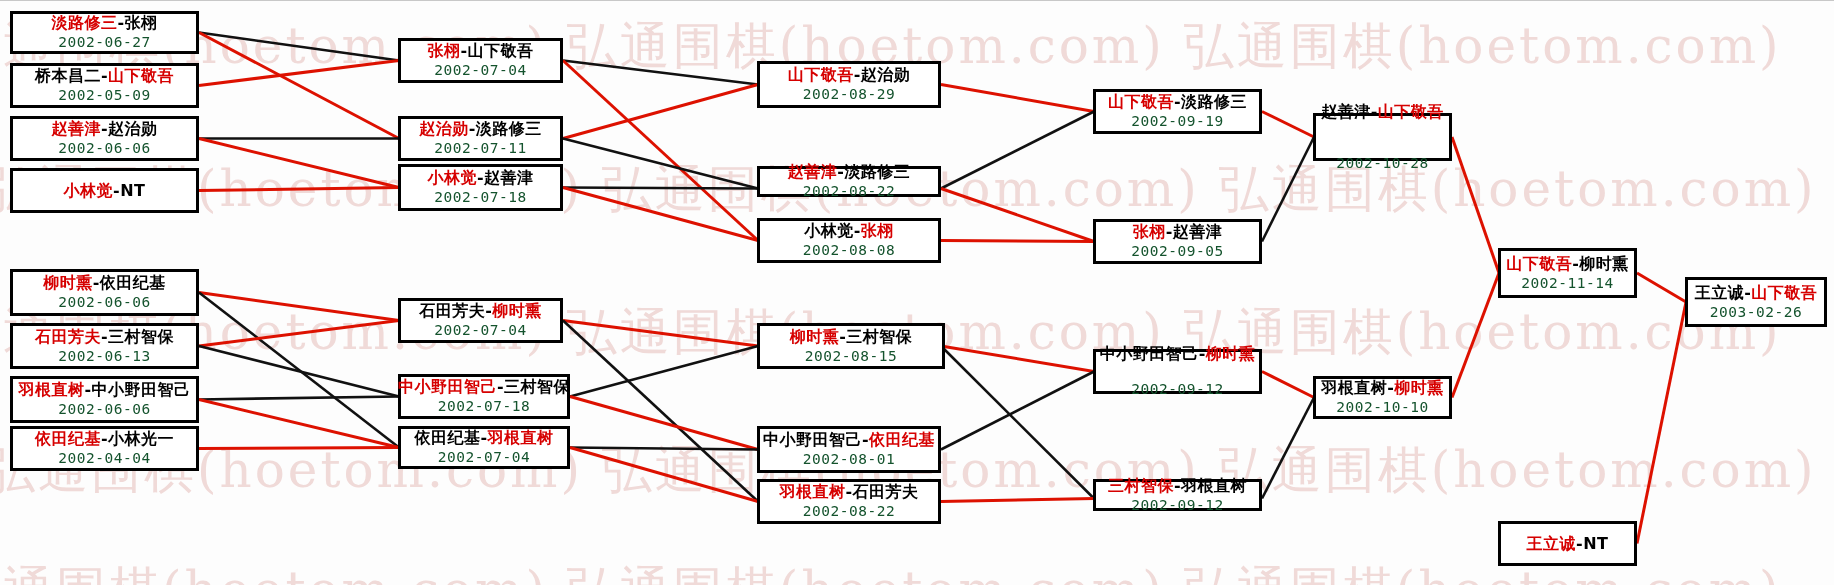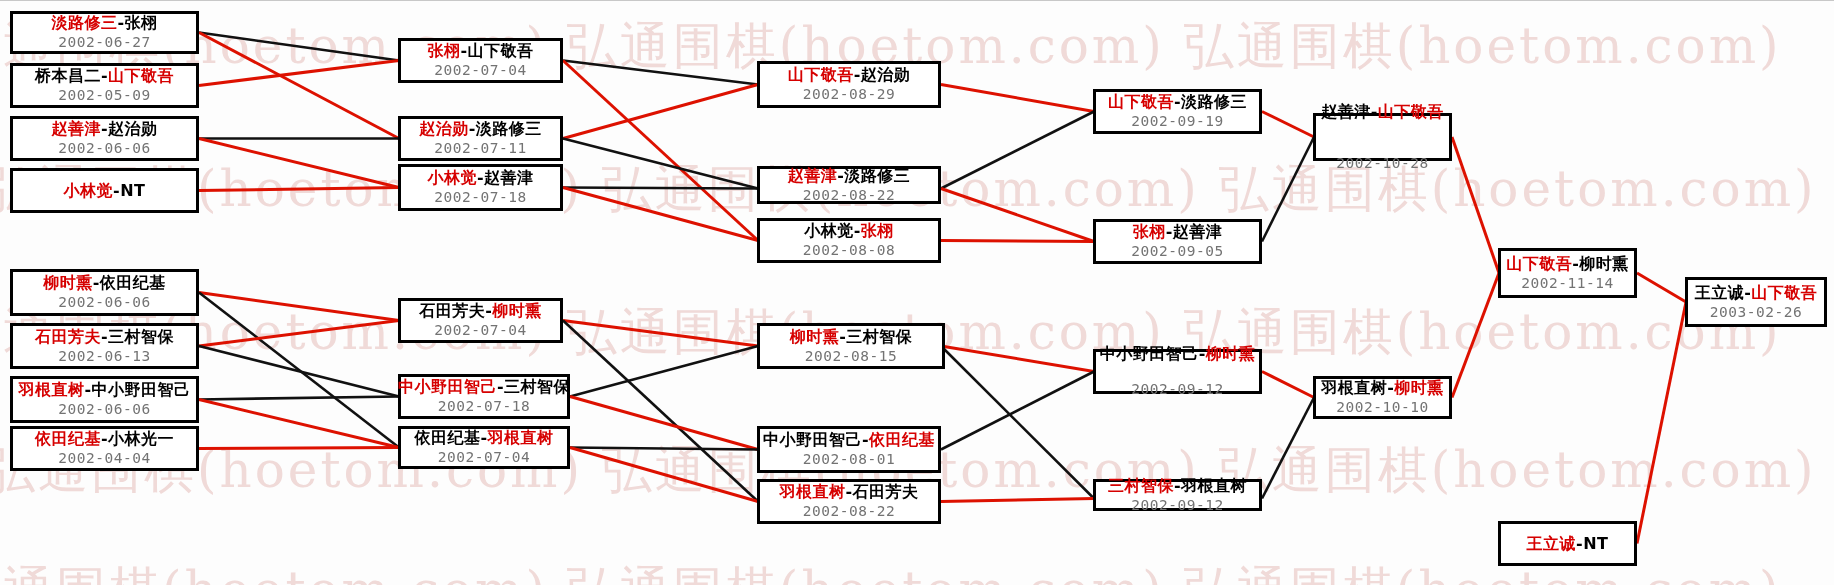--- a/index.html
+++ b/index.html
@@ -12,21 +12,21 @@
   .wm:nth-of-type(2){top:155px;left:-15px;}
   .wm:nth-of-type(3){top:298px;left:-50px;}
   .wm:nth-of-type(4){top:436px;left:-15px;}
   .wm:nth-of-type(5){top:556px;left:-50px;}
   #lines-svg{position:absolute;left:0;top:0;width:1834px;height:585px;}
   .match{position:absolute;background:#ffffff;border:3px solid #000;box-sizing:border-box;
          display:flex;flex-direction:column;justify-content:center;align-items:center;
          cursor:pointer;line-height:1.25;}
   .names{white-space:nowrap;font-size:16px;font-weight:bold;letter-spacing:0.5px;}
   .date{white-space:nowrap;font-size:14.5px;font-weight:normal;
-        font-family:"DejaVu Sans Mono","Liberation Mono",monospace;color:#737373;letter-spacing:0.5px;}
+        font-family:"DejaVu Sans Mono","Liberation Mono",monospace;color:#14532d;letter-spacing:0.5px;}
   .p-red{color:#d60000;}
   .p-black{color:#000000;}
 </style>
 </head>
 <body>
 
 <div id="stage">
   <div class="wm">弘通围棋(hoetom.com)  弘通围棋(hoetom.com)  弘通围棋(hoetom.com)</div>
   <div class="wm">弘通围棋(hoetom.com)  弘通围棋(hoetom.com)  弘通围棋(hoetom.com)</div>
   <div class="wm">弘通围棋(hoetom.com)  弘通围棋(hoetom.com)  弘通围棋(hoetom.com)</div>
@@ -127,21 +127,21 @@
       <div class="date">2002-07-18</div>
     </div>
     <div class="match" style="left: 398px; top: 425px; width: 172px; height: 43px;">
       <div class="names"><span class="p-black">依田纪基</span><span class="p-black">-</span><span class="p-red">羽根直树</span></div>
       <div class="date">2002-07-04</div>
     </div>
     <div class="match" style="left: 757px; top: 60px; width: 184px; height: 47px;">
       <div class="names"><span class="p-red">山下敬吾</span><span class="p-black">-</span><span class="p-black">赵治勋</span></div>
       <div class="date">2002-08-29</div>
     </div>
-    <div class="match" style="left: 757px; top: 165px; width: 184px; height: 38px;">
+    <div class="match" style="left: 757px; top: 165px; width: 184px; height: 31px;">
       <div class="names"><span class="p-red">赵善津</span><span class="p-black">-</span><span class="p-black">淡路修三</span></div>
       <div class="date">2002-08-22</div>
     </div>
     <div class="match" style="left: 757px; top: 217px; width: 184px; height: 45px;">
       <div class="names"><span class="p-black">小林觉</span><span class="p-black">-</span><span class="p-red">张栩</span></div>
       <div class="date">2002-08-08</div>
     </div>
     <div class="match" style="left: 757px; top: 322px; width: 188px; height: 46px;">
       <div class="names"><span class="p-red">柳时熏</span><span class="p-black">-</span><span class="p-black">三村智保</span></div>
       <div class="date">2002-08-15</div>

